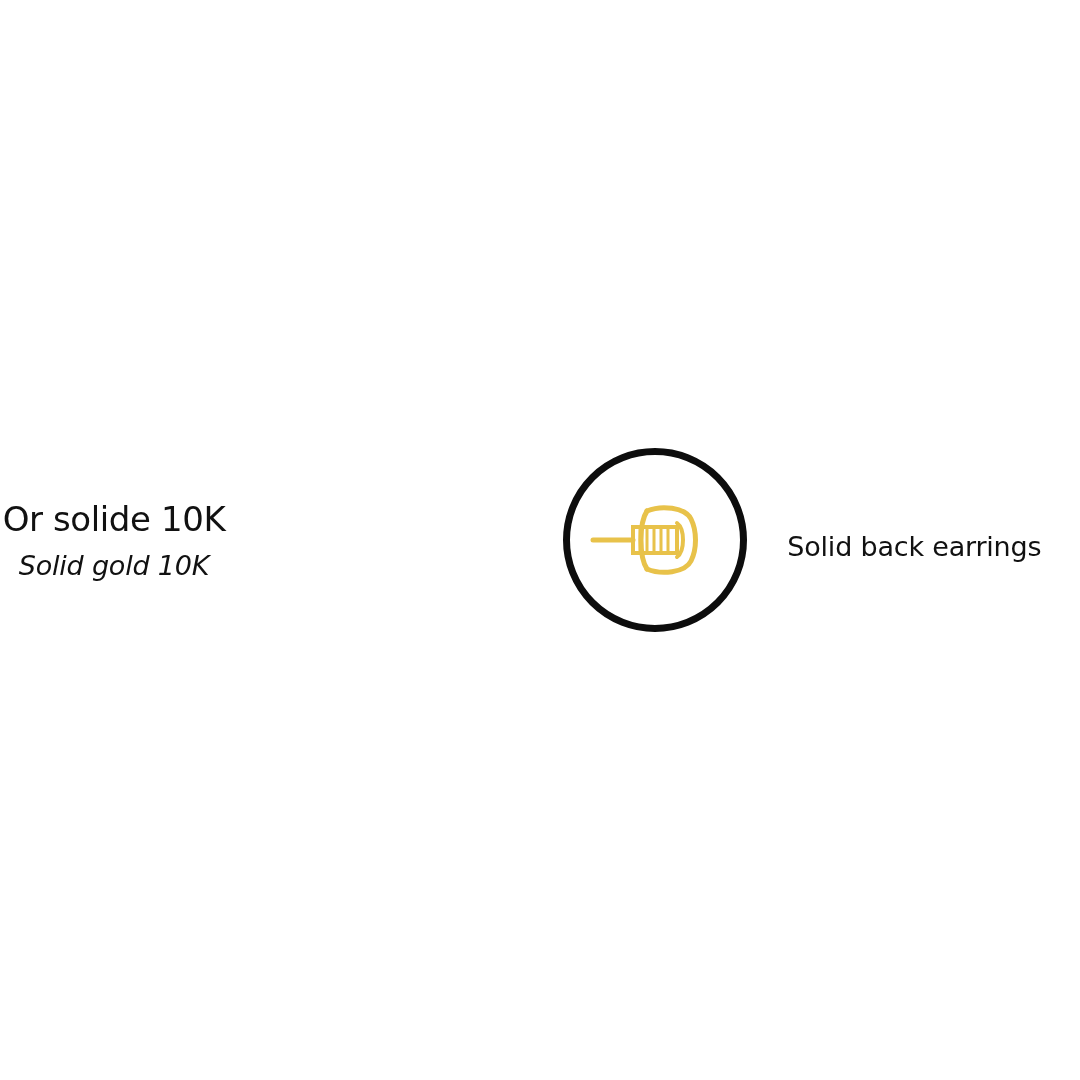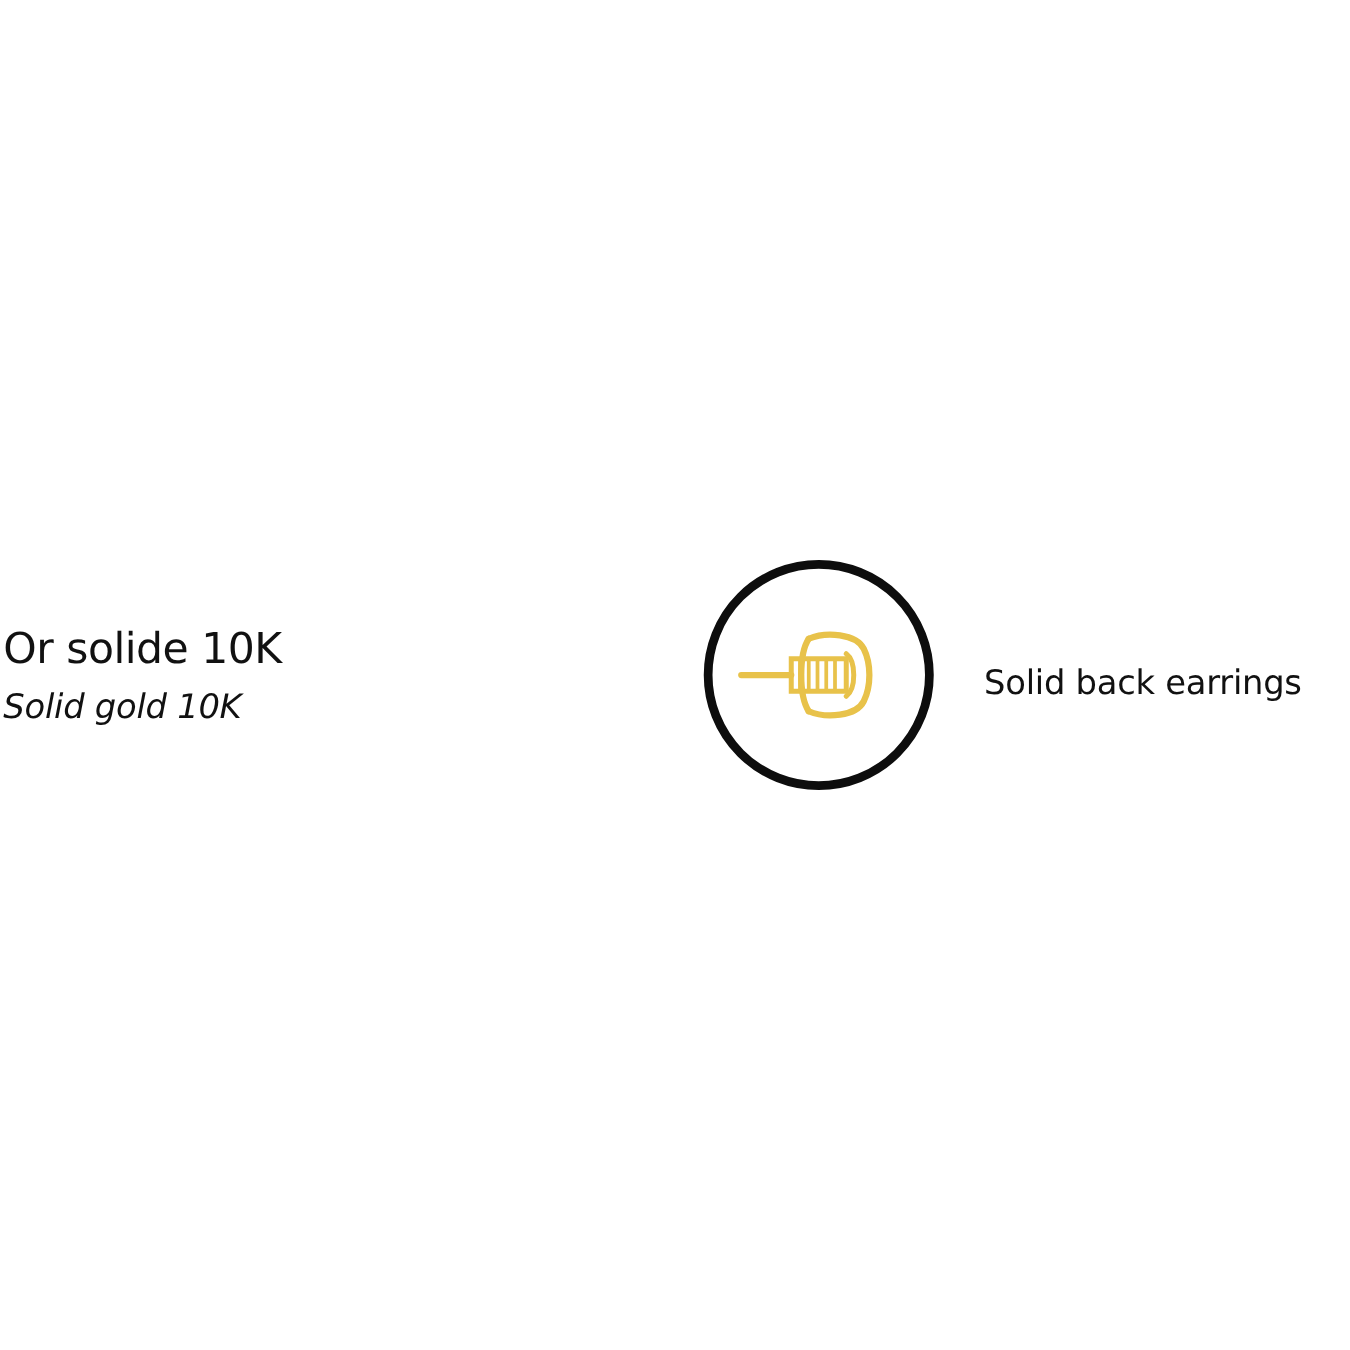--- a/index.html
+++ b/index.html
@@ -81,20 +81,21 @@
     font-size: 27px;
     font-weight: 400;
     color: #111111;
     line-height: 1.2;
     letter-spacing: -0.2px;
     margin-top: 12px;
     white-space: nowrap;
   }
   .title-en.italic {
     font-style: italic;
+    text-align: center;
   }
 </style>
 </head>
 <body>
 
 <div class="board">
   <div class="feature-list">
 
     <div class="feature-row">
       <div class="icon-circle">

